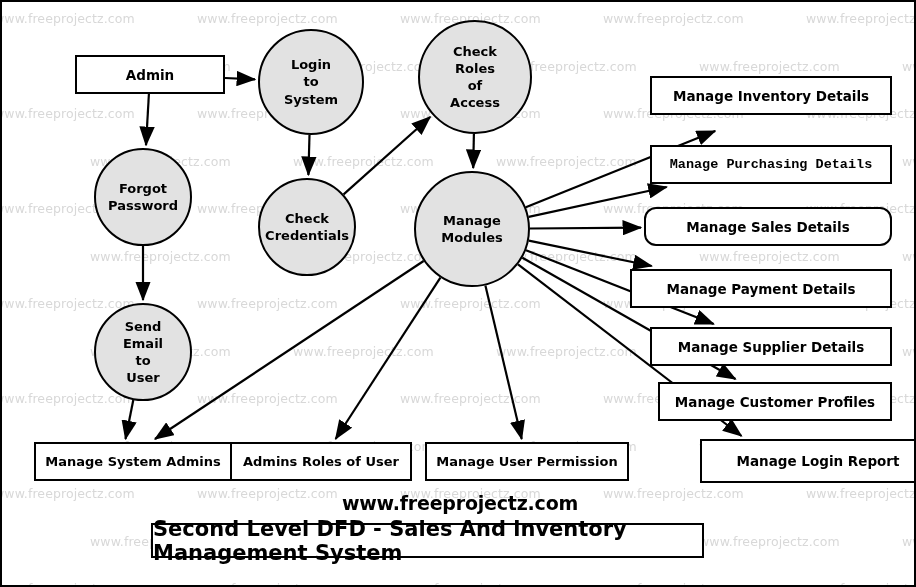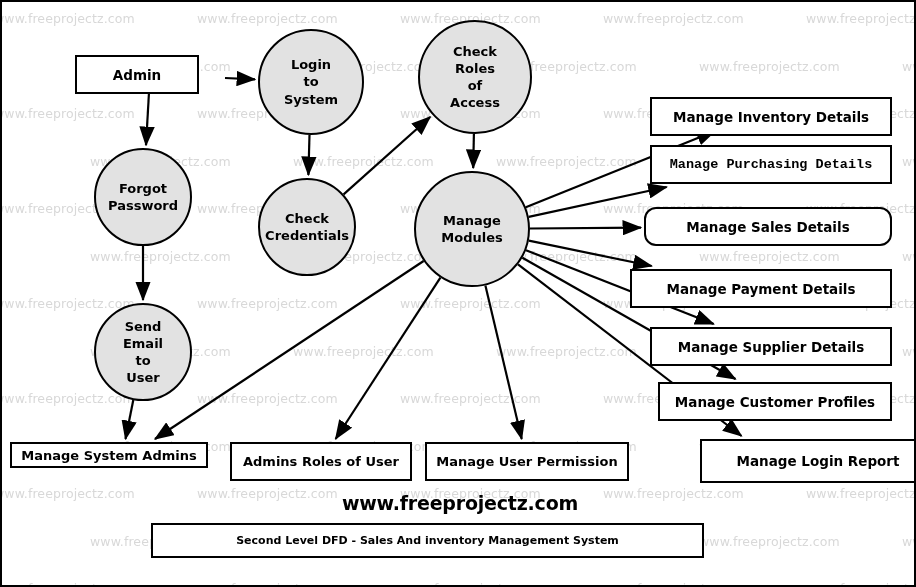--- a/index.html
+++ b/index.html
@@ -106,21 +106,21 @@
     top: 521px;
     width: 553px;
     height: 35px;
     background: #ffffff;
     border: 2.5px solid #000000;
     box-sizing: border-box;
     display: flex;
     align-items: center;
     justify-content: center;
     font-weight: bold;
-    font-size: 11px;
+    font-size: 21px;
     color: #000000;
     z-index: 4;
   }
 </style>
 </head>
 <body>
 
 <div id="diagram-root">
 
   <div id="watermark-layer">
@@ -212,63 +212,63 @@
         <line x1="524.0" y1="248.2" x2="711.7" y2="322.0" marker-end="url(#arrowhead)"></line>
         <line x1="520.4" y1="255.7" x2="733.5" y2="377.0" marker-end="url(#arrowhead)"></line>
         <line x1="516.0" y1="262.3" x2="739.5" y2="434.0" marker-end="url(#arrowhead)"></line>
         <line x1="421.6" y1="259.0" x2="153.0" y2="437.0" marker-end="url(#arrowhead)"></line>
         <line x1="438.4" y1="275.6" x2="333.6" y2="437.0" marker-end="url(#arrowhead)"></line>
         <line x1="483.4" y1="283.4" x2="519.7" y2="437.0" marker-end="url(#arrowhead)"></line>
       </g>
   </svg>
 
   <div id="node-layer">
-      <div class="rect-node entity" style="left: 73px; top: 53px; width: 124px; height: 39px;">
+      <div class="rect-node entity" style="left: 73px; top: 53px; width: 150px; height: 39px;">
         <span class="node-text">Admin</span>
       </div>
       <div class="circle-node" style="left: 256px; top: 27px; width: 106px; height: 106px;">
         <span class="node-text">Login<br>to<br>System</span>
       </div>
       <div class="circle-node" style="left: 416px; top: 18px; width: 114px; height: 114px;">
         <span class="node-text">Check<br>Roles<br>of<br>Access</span>
       </div>
       <div class="circle-node" style="left: 92px; top: 146px; width: 98px; height: 98px;">
         <span class="node-text">Forgot<br>Password</span>
       </div>
       <div class="circle-node" style="left: 256px; top: 176px; width: 98px; height: 98px;">
         <span class="node-text">Check<br>Credentials</span>
       </div>
       <div class="circle-node" style="left: 412px; top: 169px; width: 116px; height: 116px;">
         <span class="node-text">Manage<br>Modules</span>
       </div>
       <div class="circle-node" style="left: 92px; top: 301px; width: 98px; height: 98px;">
         <span class="node-text">Send<br>Email<br>to<br>User</span>
       </div>
-      <div class="rect-node right-box" style="left: 648px; top: 95px; width: 242px; height: 39px;">
+      <div class="rect-node right-box" style="left: 648px; top: 74px; width: 242px; height: 39px;">
         <span class="node-text">Manage Inventory Details</span>
       </div>
       <div class="rect-node right-box" style="left: 648px; top: 143px; width: 242px; height: 39px; font-family: Liberation Mono, monospace;">
         <span class="node-text">Manage Purchasing Details</span>
       </div>
       <div class="rect-node right-box" style="left: 642px; top: 205px; width: 248px; height: 39px; border-radius: 12px;">
         <span class="node-text">Manage Sales Details</span>
       </div>
       <div class="rect-node right-box" style="left: 628px; top: 267px; width: 262px; height: 39px;">
         <span class="node-text">Manage Payment Details</span>
       </div>
       <div class="rect-node right-box" style="left: 648px; top: 325px; width: 242px; height: 39px;">
         <span class="node-text">Manage Supplier Details</span>
       </div>
       <div class="rect-node right-box" style="left: 656px; top: 380px; width: 234px; height: 39px;">
         <span class="node-text">Manage Customer Profiles</span>
       </div>
       <div class="rect-node right-box" style="left: 654px; top: 437px; width: 236px; height: 44px; margin-left: 44px;">
         <span class="node-text">Manage Login Report</span>
       </div>
-      <div class="rect-node bottom-box" style="left: 8px; top: 440px; width: 198px; height: 26px;">
+      <div class="rect-node bottom-box" style="left: 32px; top: 440px; width: 198px; height: 39px;">
         <span class="node-text">Manage System Admins</span>
       </div>
       <div class="rect-node bottom-box" style="left: 228px; top: 440px; width: 182px; height: 39px;">
         <span class="node-text">Admins Roles of User</span>
       </div>
       <div class="rect-node bottom-box" style="left: 423px; top: 440px; width: 204px; height: 39px;">
         <span class="node-text">Manage User Permission</span>
       </div>
     </div>
 

